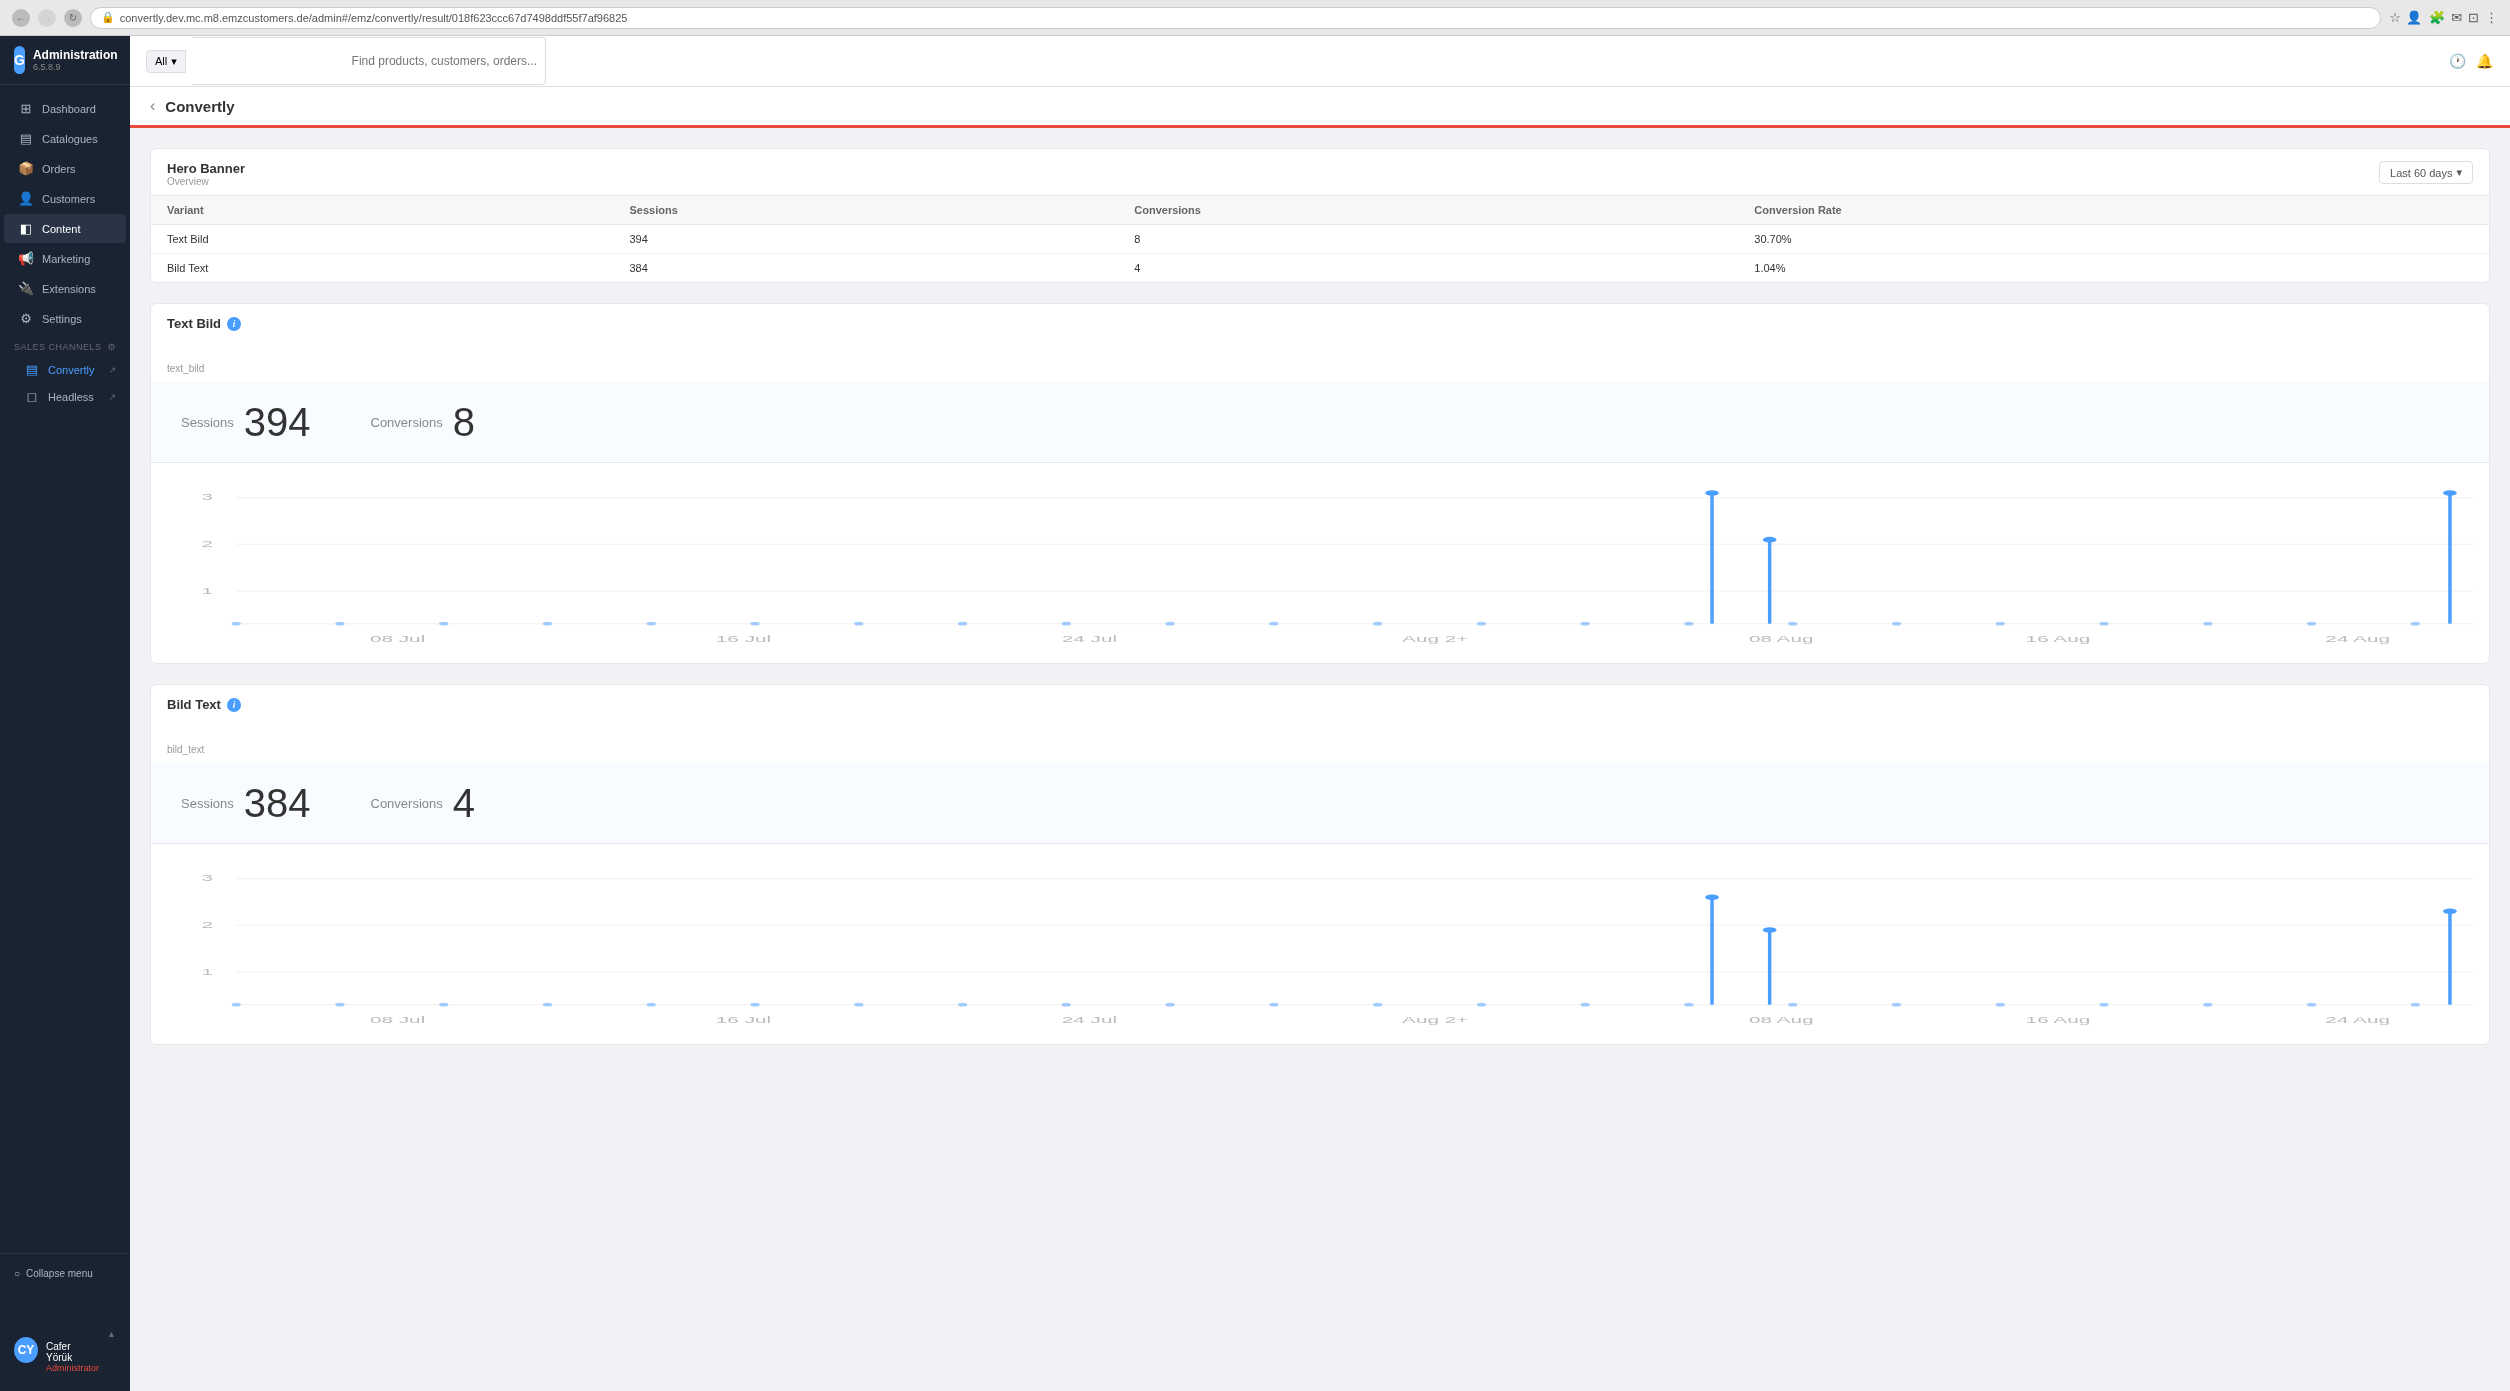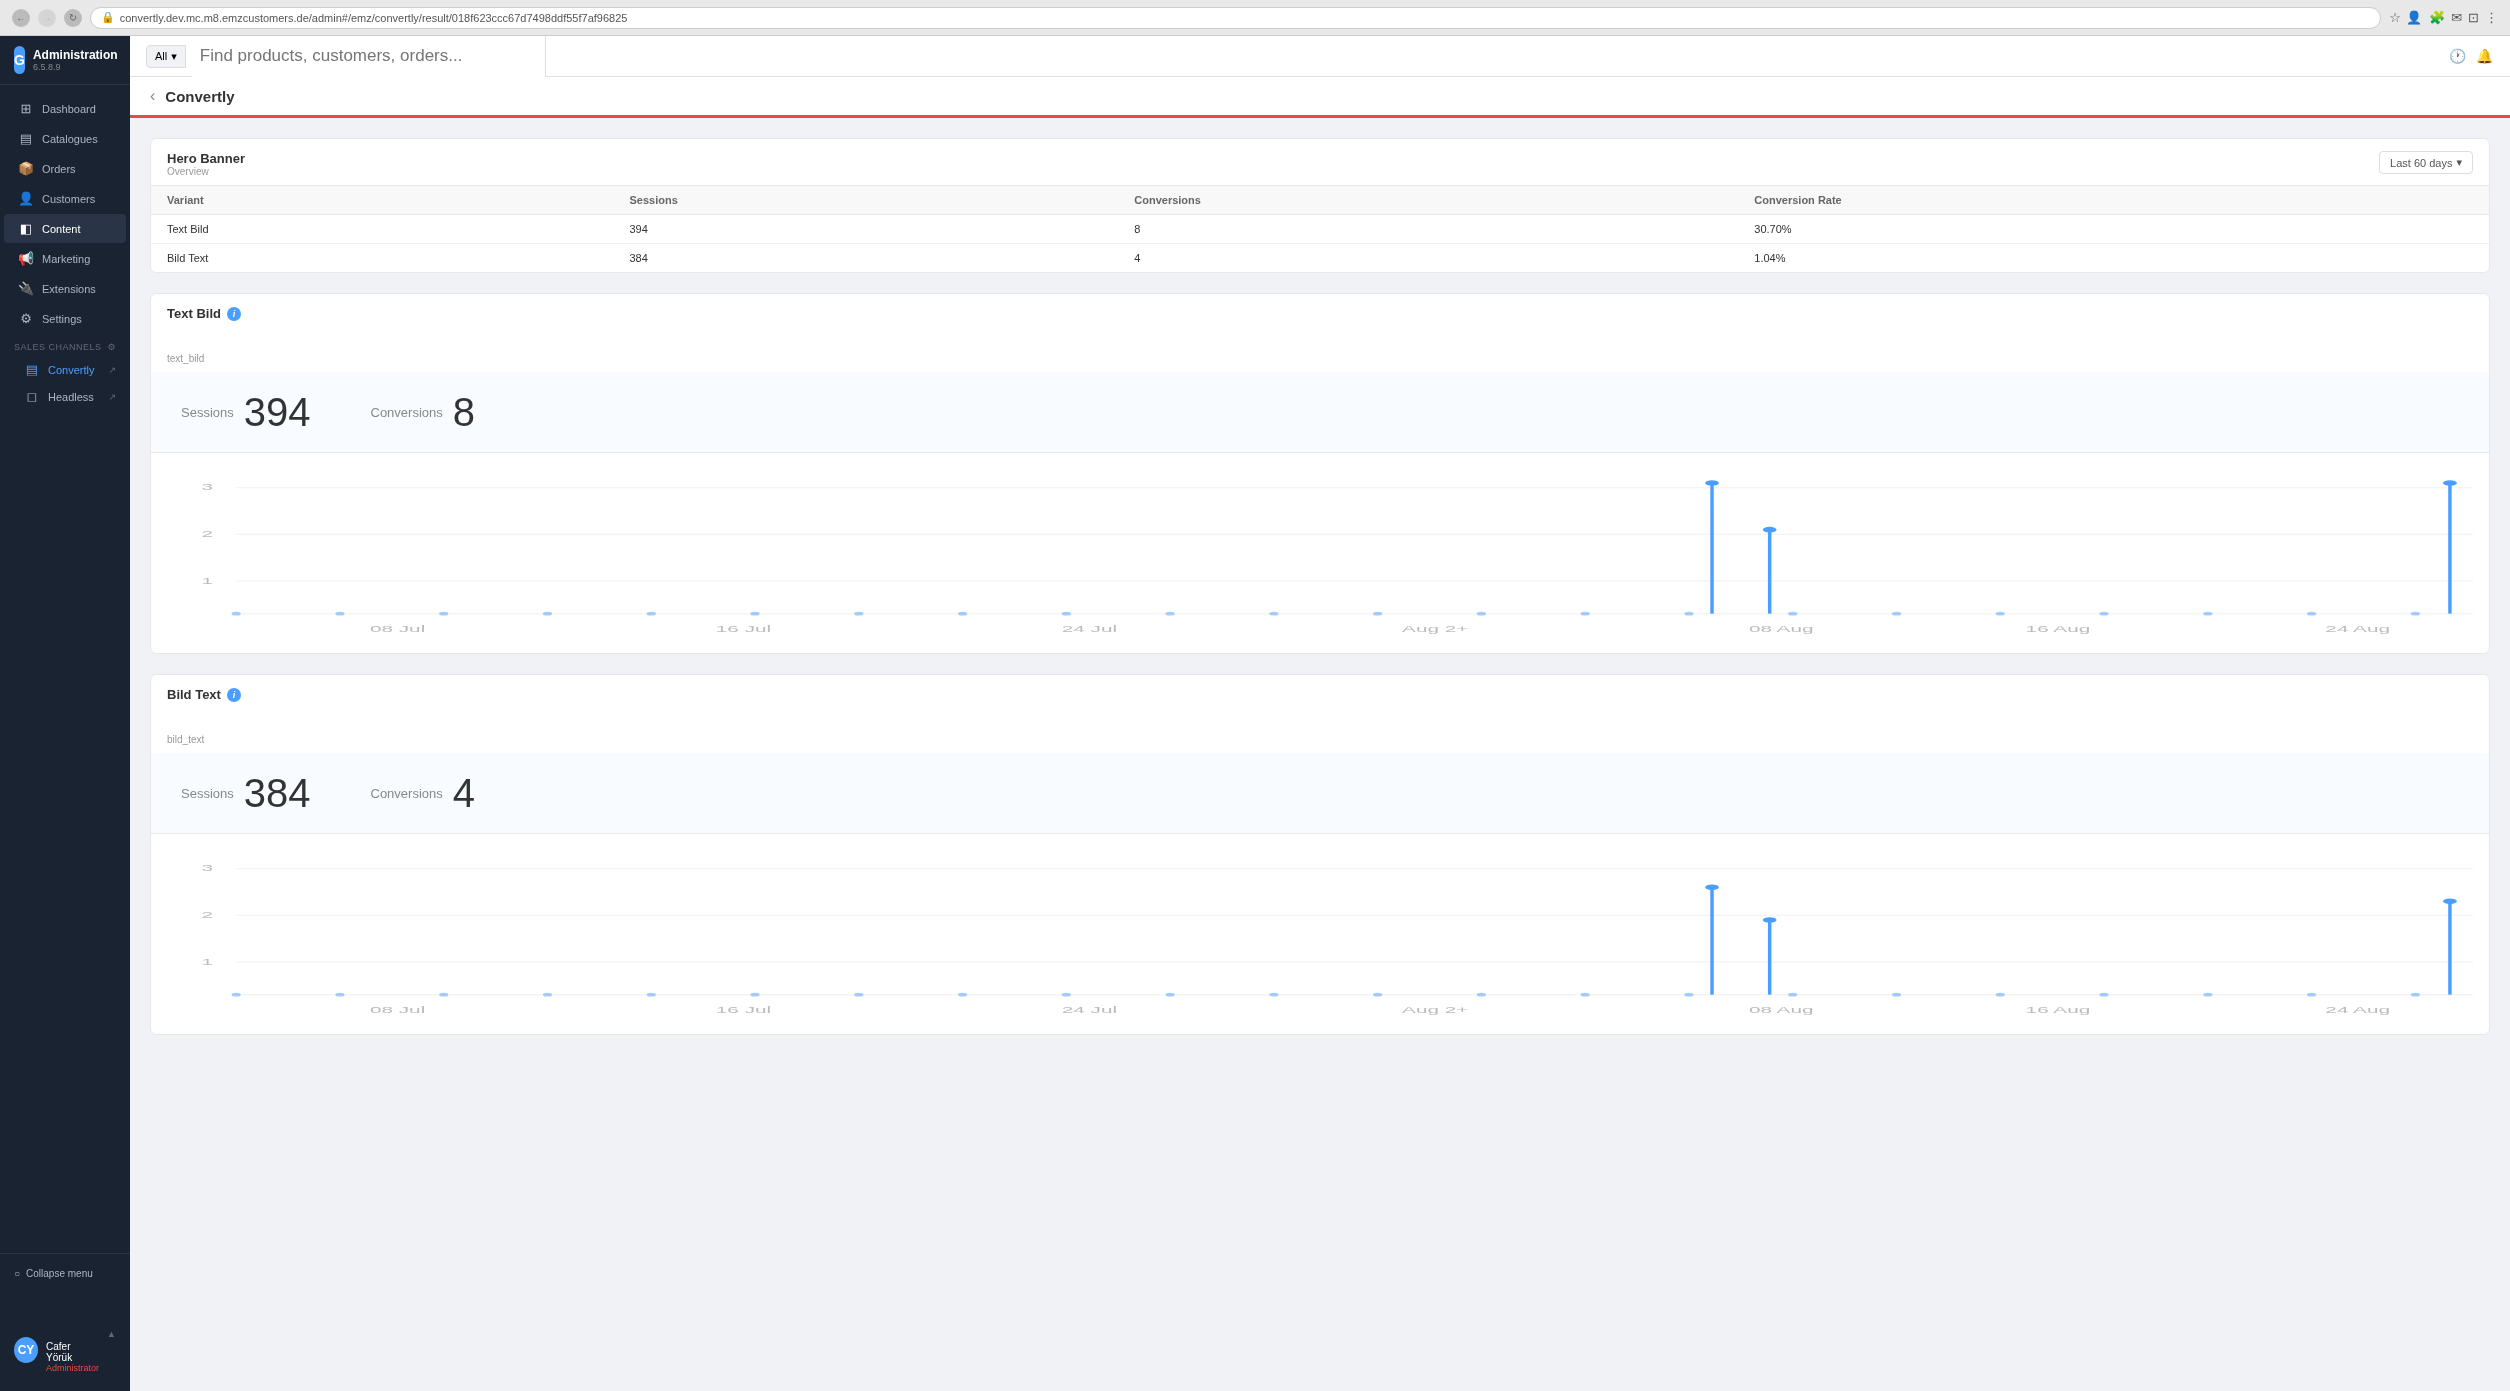--- a/index.html
+++ b/index.html
@@ -148,21 +148,21 @@
       flex: 1;
       display: flex;
       flex-direction: column;
       overflow: hidden;
     }
 
     
     .topbar {
       background: white;
       border-bottom: 1px solid #e0e0e0;
-      height: 41px;
+      height: 51px;
       display: flex;
       align-items: center;
       padding: 0 16px;
       gap: 20px;
     }
     .topbar-search {
       flex: 1;
       max-width: 400px;
       display: flex;
       align-items: center;
@@ -178,23 +178,24 @@
       align-items: center;
       gap: 4px;
       cursor: pointer;
     }
     .topbar-search-input {
       flex: 1;
       border: 1px solid #ddd;
       border-left: none;
       border-radius: 0 4px 4px 0;
       padding: 16px 8px;
-      font-size: 17px;
+      font-size: 12px;
       background: white;
       outline: none;
+      text-align: right;
     }
     .topbar-actions { margin-left: auto; display: flex; gap: 10px; align-items: center; }
     .topbar-icon { font-size: 14px; color: #888; cursor: pointer; }
 
     
     .page-header {
       background: white;
       border-bottom: 3px solid #e74c3c;
       padding: 10px 20px;
       display: flex;

